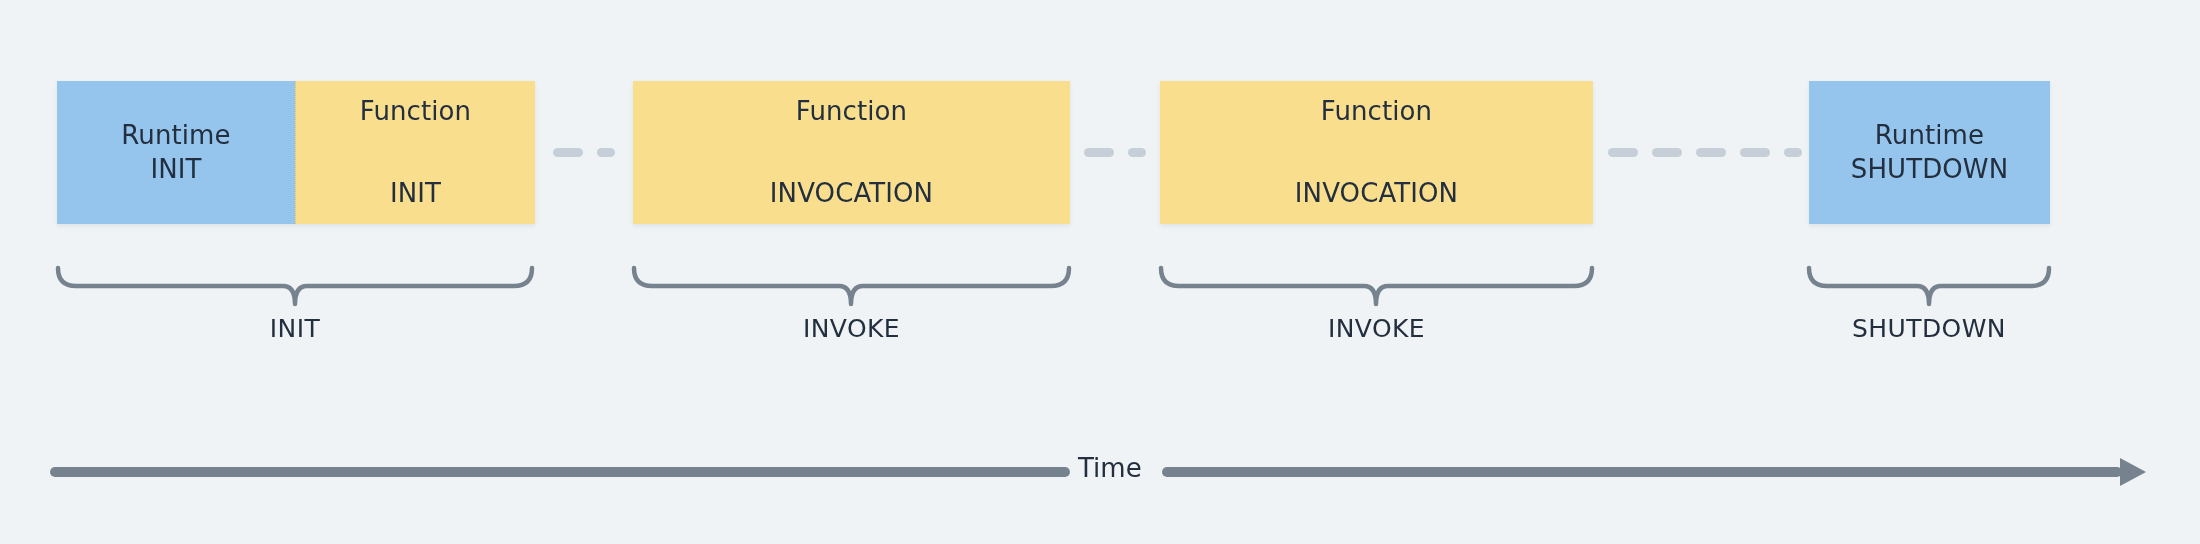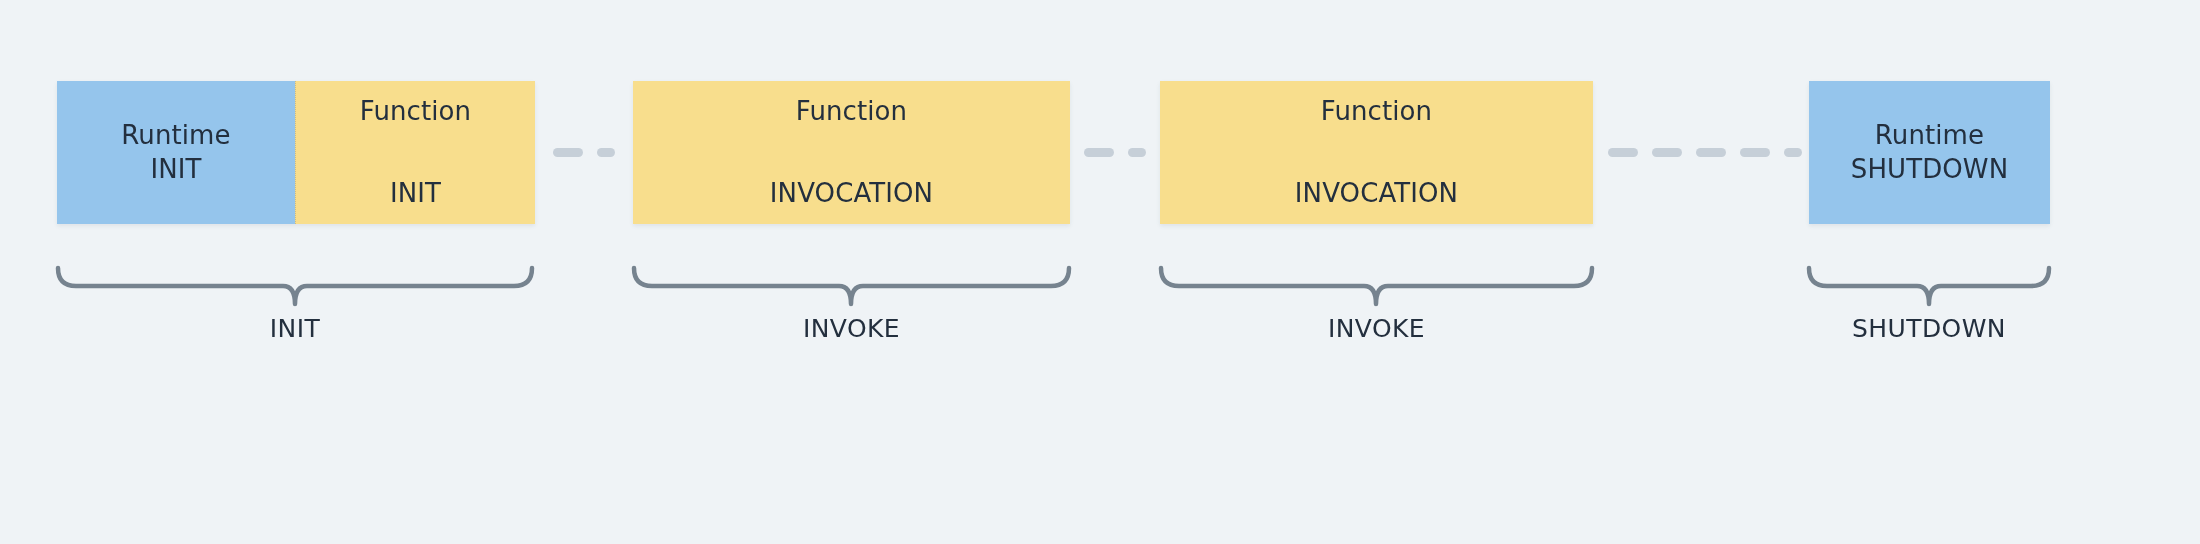--- a/index.html
+++ b/index.html
@@ -181,14 +181,20 @@
     <div class="group-label">INVOKE</div>
   </div>
 
   <div class="brace-group" style="left:1806px; top:266px; width:246px; height:90px;">
     <svg class="brace-svg" width="246" height="42" viewBox="0 0 246 42">
       <path d="M3,2 C3,14 9,20 21,20 L111,20 C119,20 123,26 123,38 C123,26 127,20 135,20 L225,20 C237,20 243,14 243,2" fill="none" stroke="#76838f" stroke-width="4.5" stroke-linecap="round" stroke-linejoin="round"></path>
     </svg>
     <div class="group-label">SHUTDOWN</div>
   </div>
 
+  <div class="time-axis">
+    <div class="axis-line left" style="width:1020px;"></div>
+    <div class="axis-label" style="left:1078px;">Time</div>
+    <div class="axis-line right" style="left:1162px; width:960px;"></div>
+    <div class="axis-head" style="left:2120px;"></div>
+  </div>
 
 </div>
 
 </body></html>

